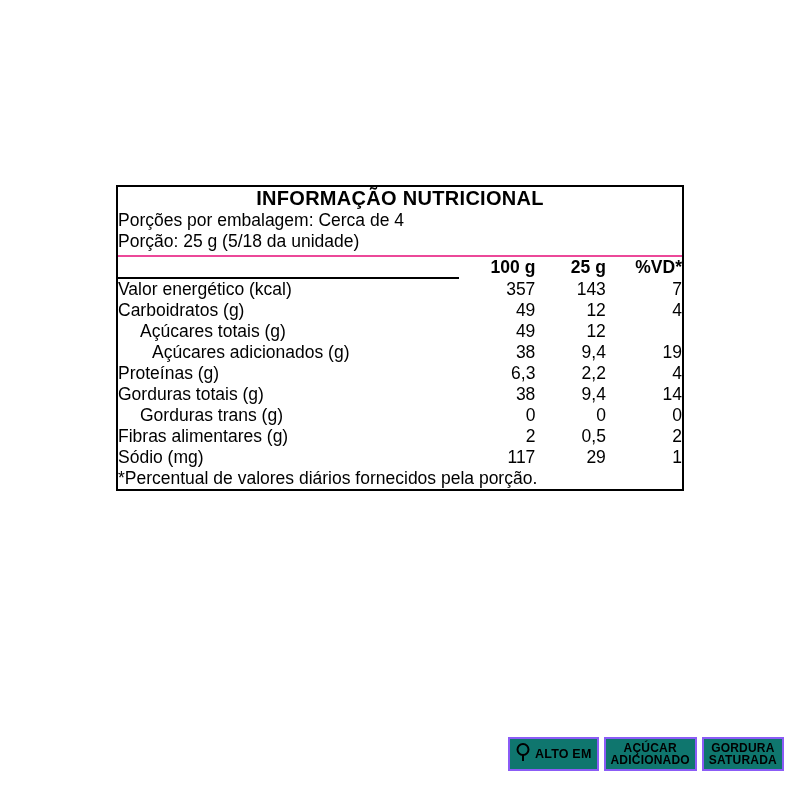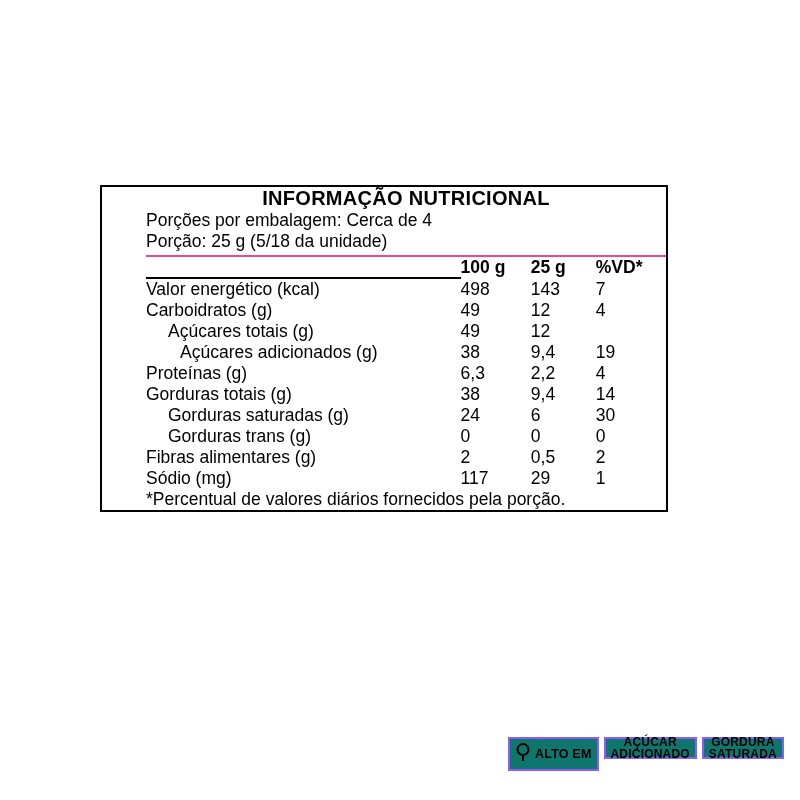--- a/index.html
+++ b/index.html
@@ -12,27 +12,26 @@
     height: 800px;
     position: relative;
     font-family: "Liberation Sans", sans-serif;
     color: #000000;
     overflow: hidden;
   }
 
   
   #nutrition-panel {
     position: absolute;
-    left: 100px;
+    left: 116px;
     top: 185px;
     width: 568px;
     border: 2px solid #000;
     box-sizing: border-box;
     background: #fff;
-    padding-left: 44px;
   }
 
   table.nut {
     width: 100%;
     border-collapse: collapse;
     table-layout: fixed;
   }
   table.nut td {
     border: 0;
     padding: 0;
@@ -76,21 +75,21 @@
   .data-row:last-of-type td { }
 
   td.lbl {
     text-align: left;
     padding-left: 10px;
   }
   td.lbl.ind1 { padding-left: 22px; }
   td.lbl.ind2 { padding-left: 34px; }
 
   td.val {
-    text-align: left;
+    text-align: right;
     border-left: 2px solid #000;
     margin-top: 10px;
   }
 
   .foot-row td {
     font-size: 17.5px;
     padding: 4px 0 5px 10px;
     border-top: 2px solid #000;
     text-align: left;
   }
@@ -122,21 +121,21 @@
   }
   .seal-alto .txt {
     font-size: 12.5px;
     font-weight: bold;
     line-height: 1;
     letter-spacing: .2px;
   }
   .seal-two-line {
     flex-direction: column;
     justify-content: center;
-    height: 22px;
+    height: 34px;
     line-height: 1.02;
   }
   .seal-two-line .l {
     font-size: 12px;
     font-weight: bold;
     text-align: center;
     letter-spacing: .2px;
     display: block;
   }
   .mag-icon { display: block; }
@@ -164,21 +163,21 @@
       </tr>
       <tr class="head-row">
         <td class="blank"></td>
         <td class="val">100 g</td>
         <td class="val">25 g</td>
         <td class="val">%VD*</td>
       </tr>
 
       <tr class="data-row">
         <td class="lbl">Valor energético (kcal)</td>
-        <td class="val">498</td>
+        <td class="val">357</td>
         <td class="val">143</td>
         <td class="val">7</td>
       </tr>
       <tr class="data-row">
         <td class="lbl">Carboidratos (g)</td>
         <td class="val">49</td>
         <td class="val">12</td>
         <td class="val">4</td>
       </tr>
       <tr class="data-row">
@@ -197,26 +196,20 @@
         <td class="lbl">Proteínas (g)</td>
         <td class="val">6,3</td>
         <td class="val">2,2</td>
         <td class="val">4</td>
       </tr>
       <tr class="data-row">
         <td class="lbl">Gorduras totais (g)</td>
         <td class="val">38</td>
         <td class="val">9,4</td>
         <td class="val">14</td>
-      </tr>
-      <tr class="data-row">
-        <td class="lbl ind1">Gorduras saturadas (g)</td>
-        <td class="val">24</td>
-        <td class="val">6</td>
-        <td class="val">30</td>
       </tr>
       <tr class="data-row">
         <td class="lbl ind1">Gorduras trans (g)</td>
         <td class="val">0</td>
         <td class="val">0</td>
         <td class="val">0</td>
       </tr>
       <tr class="data-row">
         <td class="lbl">Fibras alimentares (g)</td>
         <td class="val">2</td>

